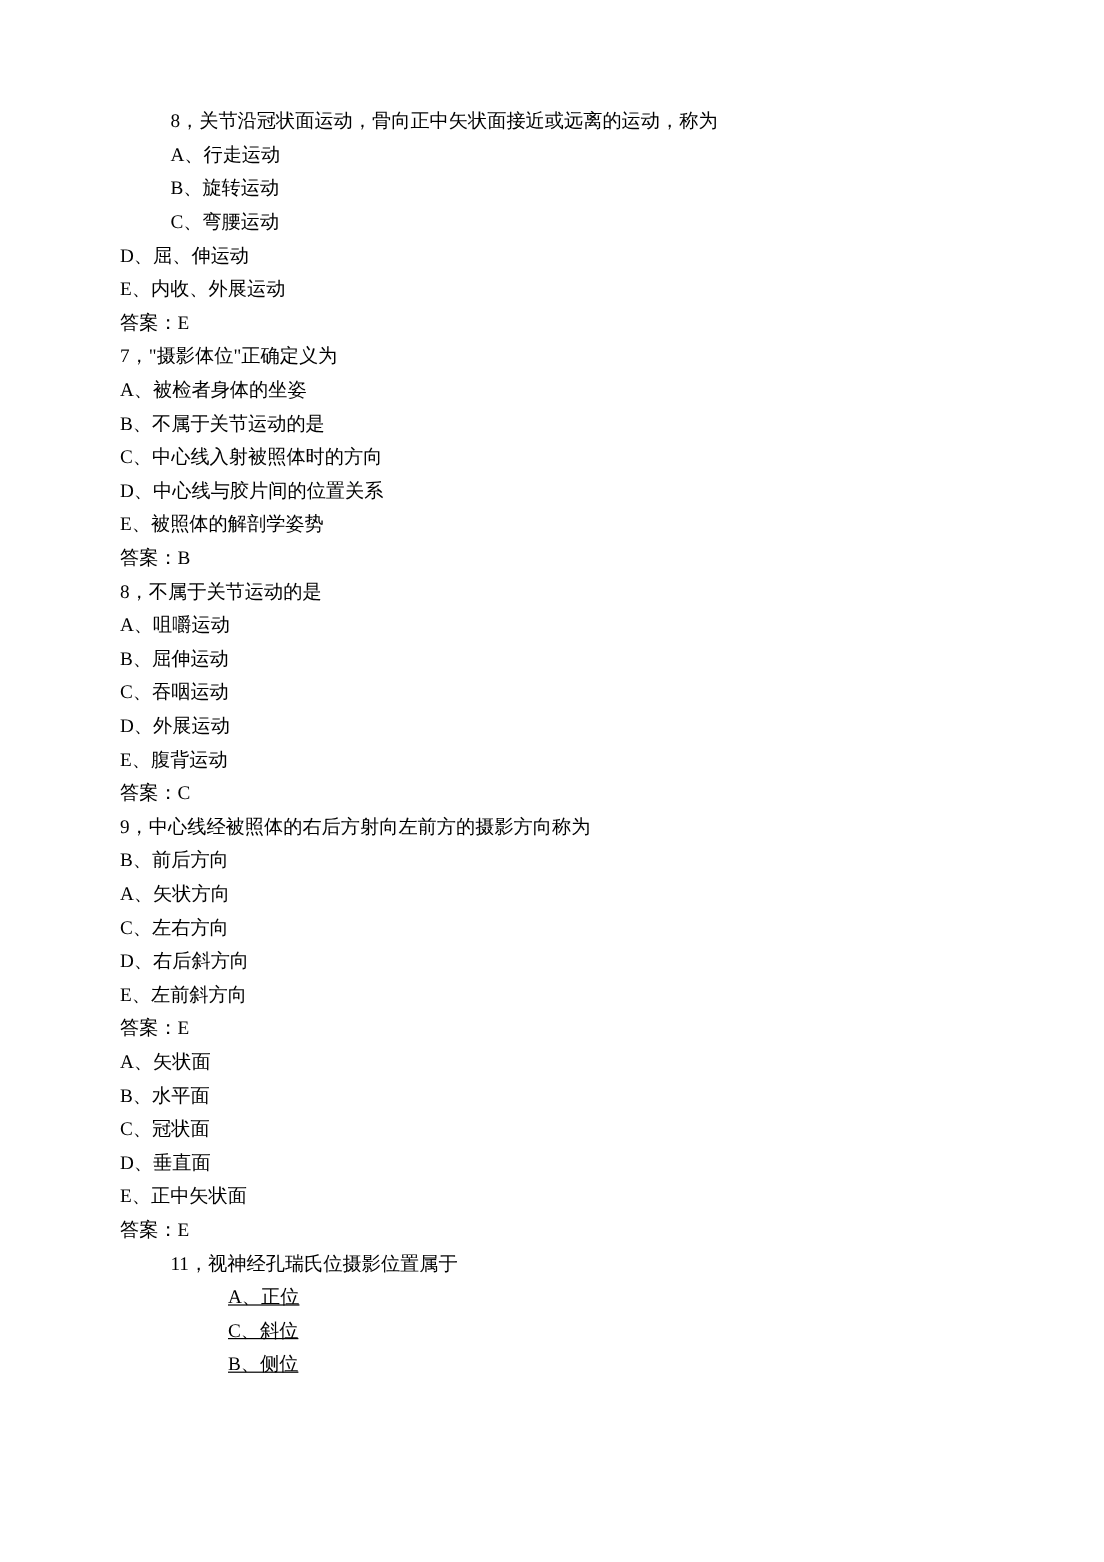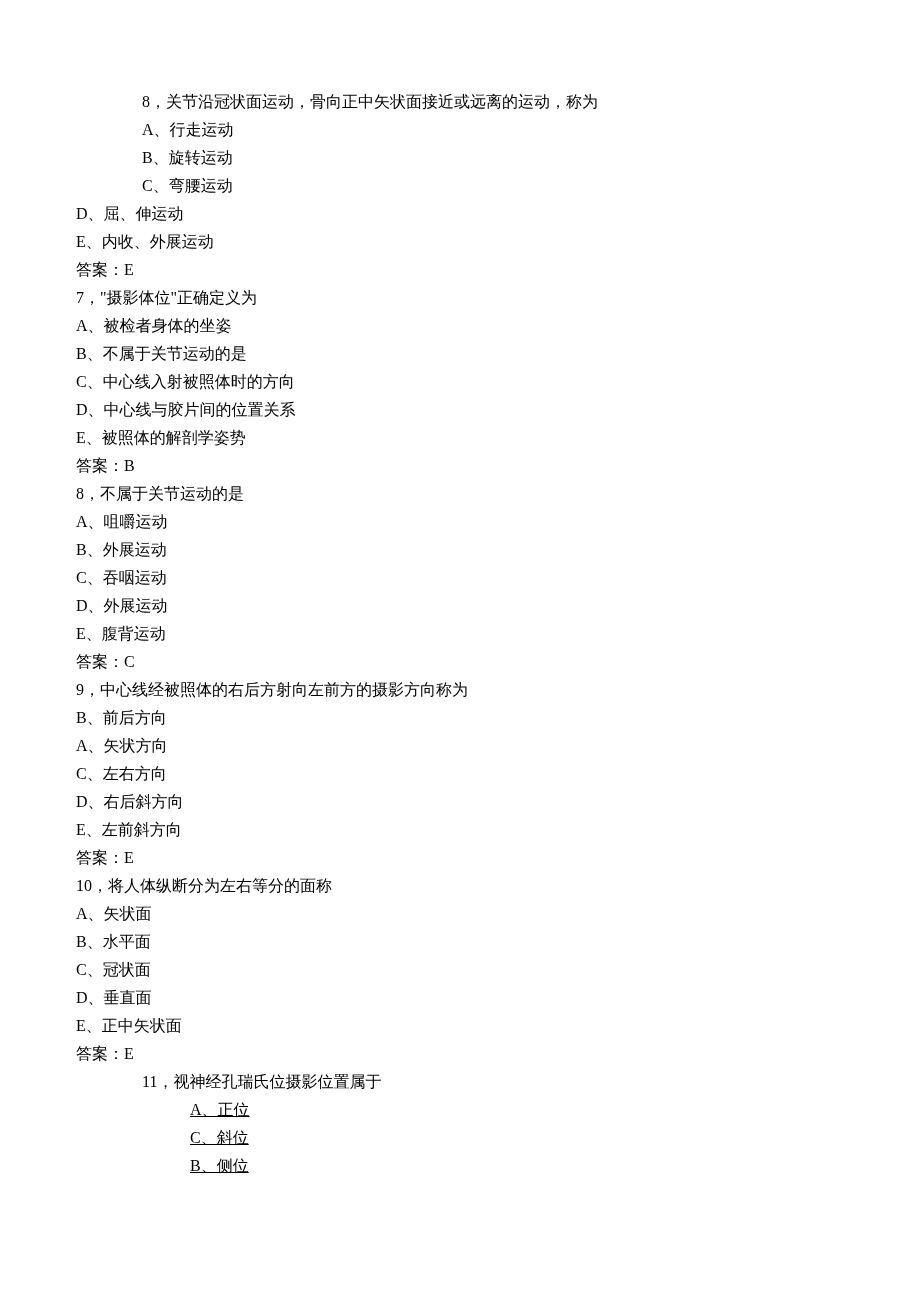--- a/index.html
+++ b/index.html
@@ -12,21 +12,21 @@
     line-height: 1.75;
     width: 920px;
   }
   .page {
     padding: 88px 0 0 0;
   }
   .line {
     white-space: pre;
   }
   .indent0 { padding-left: 142px; }
-  .indent1 { padding-left: 76px; }
+  .indent1 { padding-left: 100px; }
   .indent2 { padding-left: 190px; text-decoration: underline; }
 </style>
 </head>
 <body>
 
 <div class="page" id="page-root">
     <div class="line indent0">8，关节沿冠状面运动，骨向正中矢状面接近或远离的运动，称为</div>
     <div class="line indent0">A、行走运动</div>
     <div class="line indent0">B、旋转运动</div>
     <div class="line indent0">C、弯腰运动</div>
@@ -35,33 +35,32 @@
     <div class="line indent1">答案：E</div>
     <div class="line indent1">7，"摄影体位"正确定义为</div>
     <div class="line indent1">A、被检者身体的坐姿</div>
     <div class="line indent1">B、不属于关节运动的是</div>
     <div class="line indent1">C、中心线入射被照体时的方向</div>
     <div class="line indent1">D、中心线与胶片间的位置关系</div>
     <div class="line indent1">E、被照体的解剖学姿势</div>
     <div class="line indent1">答案：B</div>
     <div class="line indent1">8，不属于关节运动的是</div>
     <div class="line indent1">A、咀嚼运动</div>
-    <div class="line indent1">B、外展运动</div>
+    <div class="line indent1">B、屈伸运动</div>
     <div class="line indent1">C、吞咽运动</div>
     <div class="line indent1">D、外展运动</div>
     <div class="line indent1">E、腹背运动</div>
     <div class="line indent1">答案：C</div>
     <div class="line indent1">9，中心线经被照体的右后方射向左前方的摄影方向称为</div>
     <div class="line indent1">B、前后方向</div>
     <div class="line indent1">A、矢状方向</div>
     <div class="line indent1">C、左右方向</div>
     <div class="line indent1">D、右后斜方向</div>
     <div class="line indent1">E、左前斜方向</div>
     <div class="line indent1">答案：E</div>
-    <div class="line indent1">10，将人体纵断分为左右等分的面称</div>
     <div class="line indent1">A、矢状面</div>
     <div class="line indent1">B、水平面</div>
     <div class="line indent1">C、冠状面</div>
     <div class="line indent1">D、垂直面</div>
     <div class="line indent1">E、正中矢状面</div>
     <div class="line indent1">答案：E</div>
     <div class="line indent1"></div>
     <div class="line indent0">11，视神经孔瑞氏位摄影位置属于</div>
     <div class="line indent2">A、正位</div>
     <div class="line indent2">C、斜位</div>

